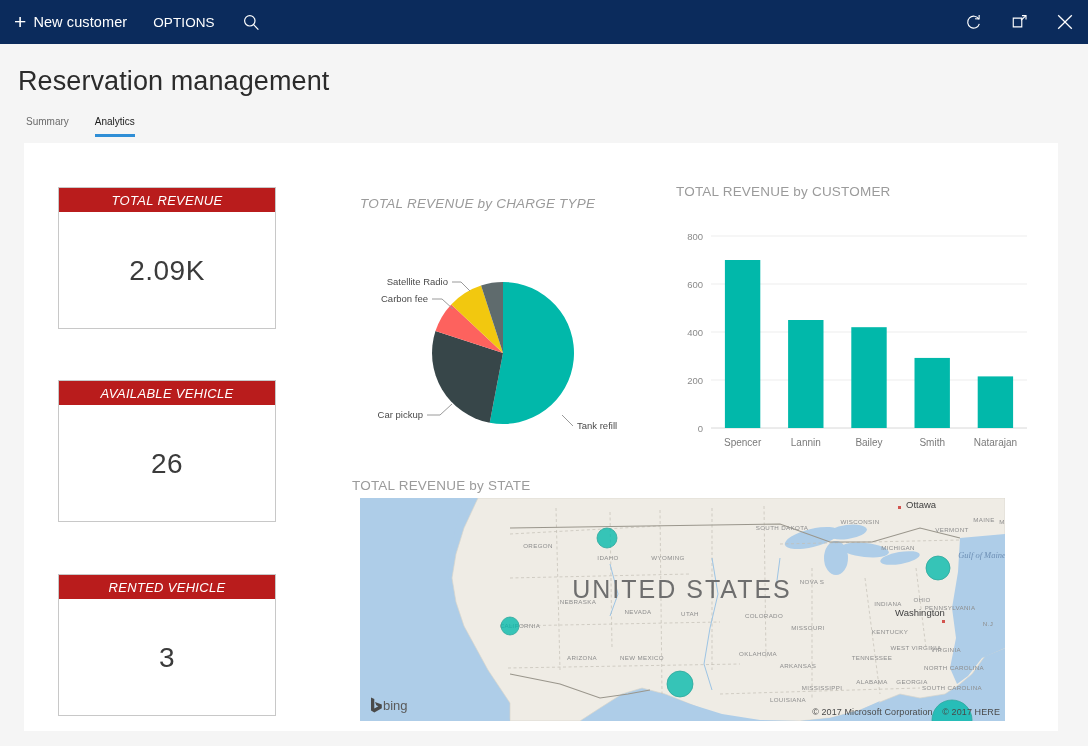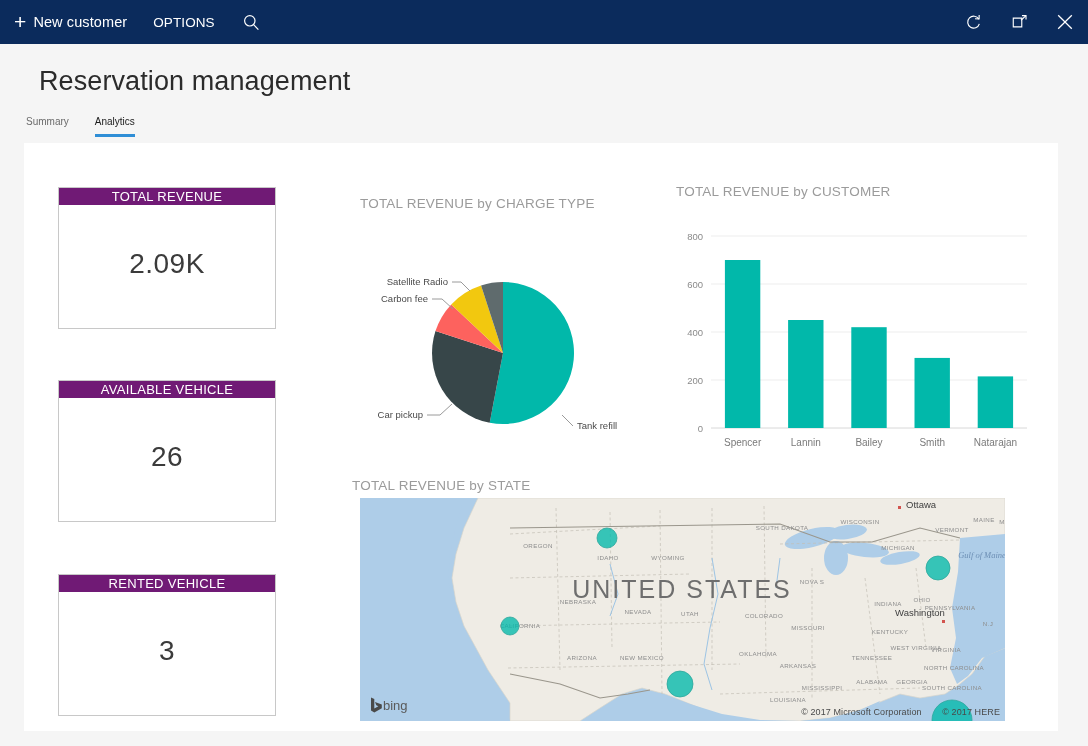--- a/index.html
+++ b/index.html
@@ -32,21 +32,21 @@
   .tb-search { padding: 0 16px; height: 44px; display: flex; align-items: center; }
   .topbar-right { margin-left: auto; display: flex; align-items: center; height: 44px; }
   .tb-icon {
     width: 46px; height: 44px;
     display: flex; align-items: center; justify-content: center;
     color: #ffffff;
   }
 
   
   .page-title {
-    position: absolute; left: 39px; top: 66px;
+    position: absolute; left: 18px; top: 66px;
     font-size: 27px; font-weight: 300; color: #2b2b2b;
     letter-spacing: .1px;
   }
   .tabstrip {
     position: absolute; left: 26px; top: 116px;
     display: flex; align-items: flex-end; gap: 26px;
   }
   .tab {
     font-size: 10px; color: #6b6b6b; padding-bottom: 7px;
     border-bottom: 3px solid transparent; cursor: default;
@@ -63,36 +63,36 @@
   
   .kpi {
     position: absolute; left: 34px;
     width: 218px; background: #ffffff;
     border: 1px solid #c8c8c8;
   }
   .kpi-1 { top: 44px;  height: 142px; }
   .kpi-2 { top: 237px; height: 142px; }
   .kpi-3 { top: 431px; height: 142px; }
   .kpi-head {
-    height: 17px; background: #701a75;
+    height: 24px; background: #b91c1c;
     display: flex; align-items: center; justify-content: center;
-    color: #ffffff; font-size: 13px; letter-spacing: .3px;
+    color: #ffffff; font-size: 13px; letter-spacing: .3px; font-style: italic;
   }
   .kpi-body {
     height: calc(100% - 22px);
     display: flex; align-items: center; justify-content: center;
   }
   .kpi-value { font-size: 28px; font-weight: 400; color: #3b3b3b; letter-spacing: .5px; }
 
   
   .vis-title {
     position: absolute; color: #9b9b9b;
     font-size: 13.5px; letter-spacing: .2px;
   }
-  #pie-title  { left: 336px; top: 53px; }
+  #pie-title  { left: 336px; top: 53px; font-style: italic; }
   #bar-title  { left: 652px; top: 41px; }
   #map-title  { left: 328px; top: 335px; }
 
   
   .pie-wrap { position: absolute; left: 336px; top: 78px; width: 290px; height: 240px; }
   .bar-wrap { position: absolute; left: 645px; top: 63px; width: 360px; height: 265px; }
   .map-wrap {
     position: absolute; left: 336px; top: 355px;
     width: 645px; height: 223px; overflow: hidden;
   }
@@ -105,21 +105,21 @@
   .grid { stroke: #ededed; stroke-width: 1; }
   .axisline { stroke: #d8d8d8; stroke-width: 1; }
 
   
   .map-svg { position: absolute; left: 0; top: 0; }
   .map-attr {
     position: absolute; right: 5px; bottom: 4px;
     font-size: 9px; color: #4a4a4a; letter-spacing: .1px;
     white-space: nowrap;
   }
-  .map-attr span { margin-left: 18px; }
+  .map-attr span { margin-left: 7px; }
   .bing-logo {
     position: absolute; left: 10px; bottom: 8px;
     display: flex; align-items: center; gap: 0;
     color: #5a5a5a; font-size: 13px;
   }
   .st-lbl { font-family: "Liberation Sans", sans-serif; font-size: 6.2px; fill: #8d8d8d; letter-spacing: .35px; }
   .us-lbl { font-family: "Liberation Sans", sans-serif; font-size: 25px; fill: #6e6e6e; letter-spacing: 2px; font-weight: 400; }
   .city-lbl { font-family: "Liberation Sans", sans-serif; font-size: 9.5px; fill: #3f3f3f; }
   .water-lbl { font-family: "Liberation Serif", serif; font-size: 8.5px; fill: #6d8fb5; font-style: italic; }
 </style>

